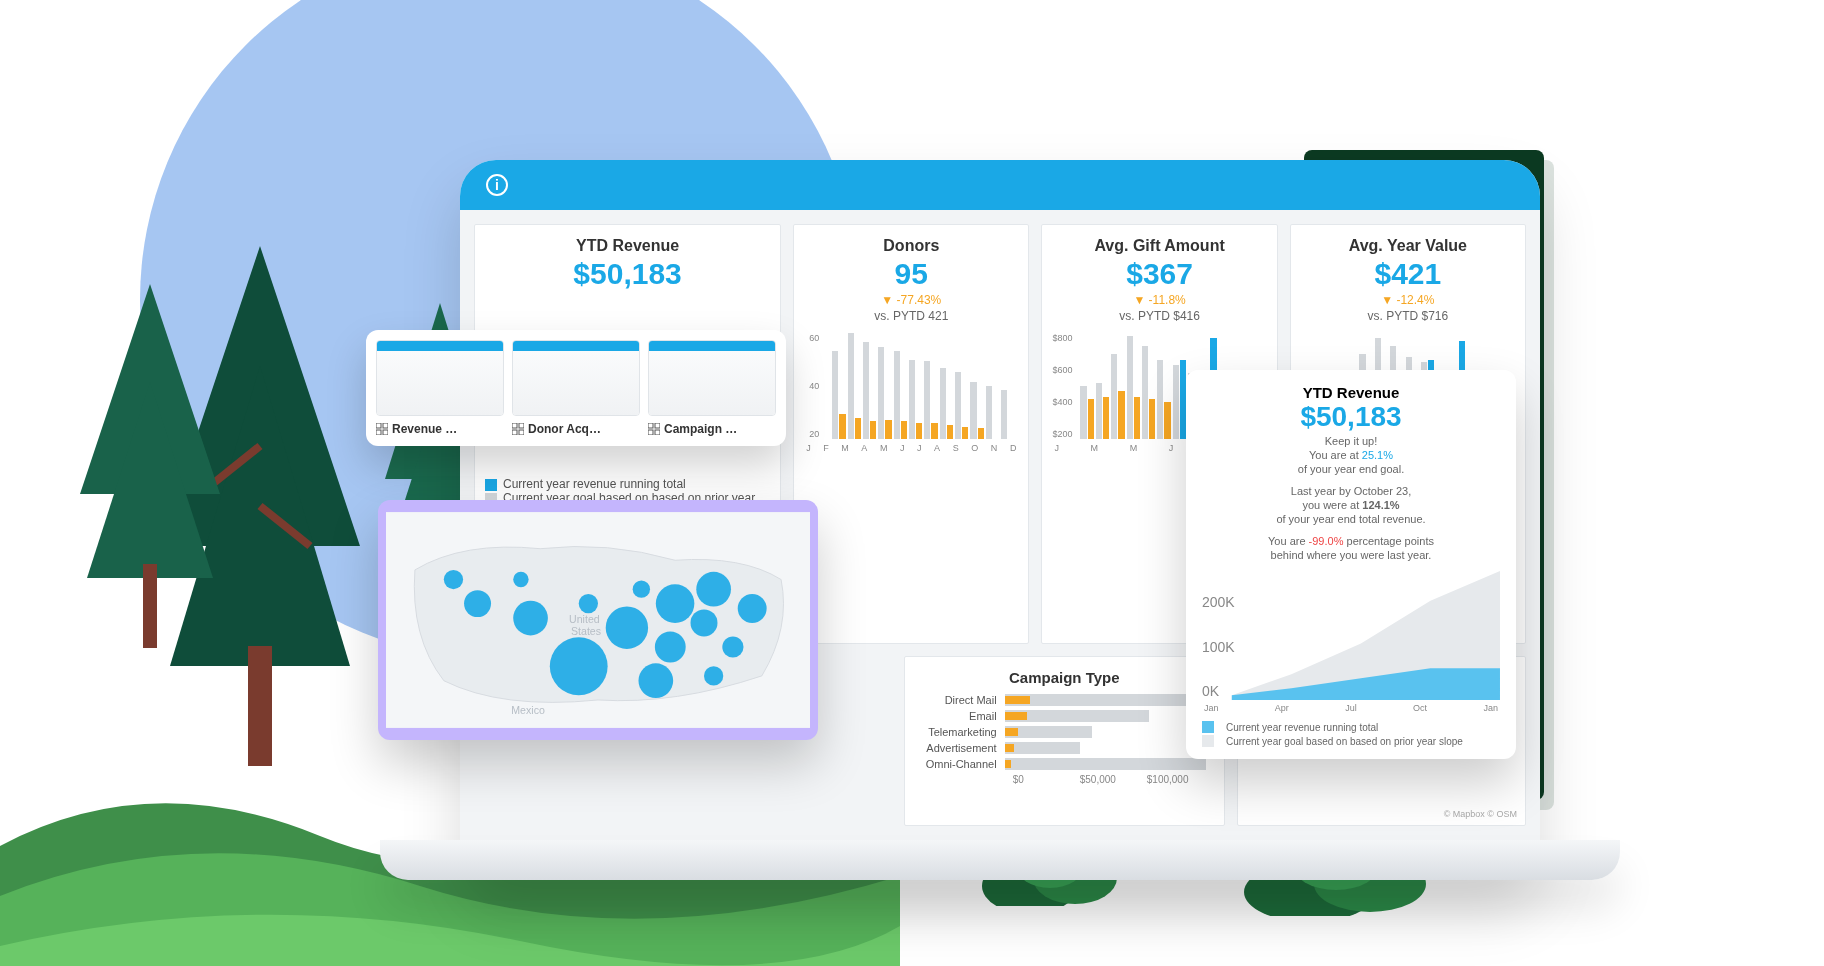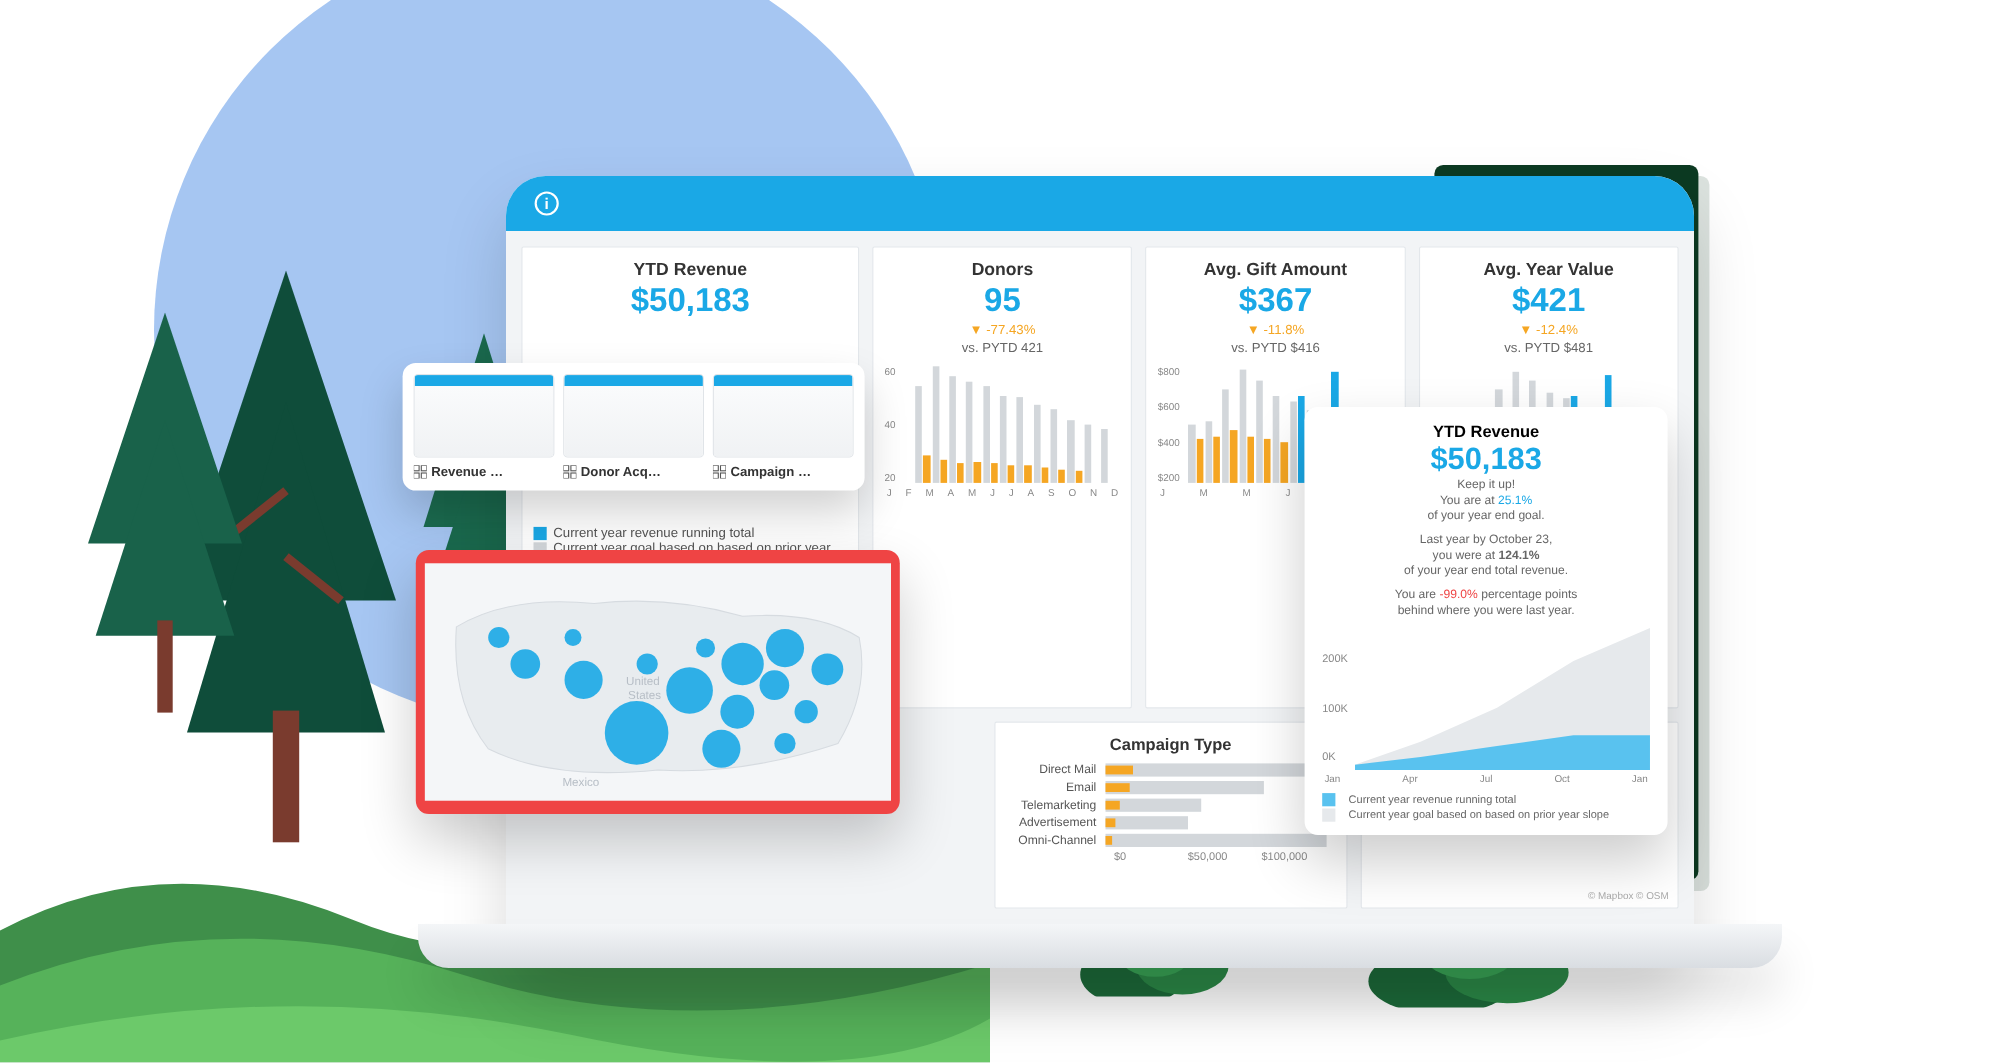--- a/index.html
+++ b/index.html
@@ -23,21 +23,21 @@
 
   .dash { padding: 14px; background: #f2f4f6; height: calc(100% - 54px); }
   .kpi-row { display: grid; grid-template-columns: 1.3fr 1fr 1fr 1fr; gap: 12px; }
   .card { background: #fff; border: 1px solid #e3e7eb; border-radius: 2px; padding: 12px 10px 8px; }
   .kpi-title { text-align: center; font-size: 16px; font-weight: 600; color: #333; }
   .kpi-value { text-align: center; color: #1aa8e6; font-size: 30px; font-weight: 600; margin-top: 2px; }
   .kpi-delta { text-align: center; font-size: 12px; color: #666; margin-top: 2px; }
   .kpi-delta .down { color: #f5a623; }
   .mini-chart { margin-top: 10px; height: 120px; position: relative; }
   .axis-lbl { position:absolute; bottom:0; left:0; right:0; display:flex; justify-content:space-between; font-size:9px; color:#888; padding:0 2px; }
-  .y-ticks { position:absolute; left:0; top:0; bottom:14px; width:24px; display:flex; flex-direction:column; justify-content:space-between; font-size:9px; color:#888; text-align:left; padding-right:4px; }
+  .y-ticks { position:absolute; left:0; top:0; bottom:14px; width:24px; display:flex; flex-direction:column; justify-content:space-between; font-size:9px; color:#888; text-align:center; padding-right:4px; }
   .bars-area { position:absolute; left:28px; right:4px; top:0; bottom:14px; display:flex; align-items:flex-end; gap:2px; }
   .bar-group { flex:1; display:flex; align-items:flex-end; gap:1px; height:100%; }
   .bar { width:100%; }
   .bar.prev { background:#d3d7db; }
   .bar.less { background:#f5a623; }
   .bar.more { background:#1aa8e6; }
 
   .mid-row { display:grid; grid-template-columns: 1.3fr 1fr 0.9fr; gap:12px; margin-top:12px; }
   .campaign-title { text-align:center; font-weight:600; font-size:15px; color:#333; margin-bottom:8px; }
   .hbar-row { display:flex; align-items:center; font-size:11px; color:#555; margin:4px 0; }
@@ -68,32 +68,32 @@
   .nav-thumbs { display:flex; gap:8px; }
   .nav-thumb { flex:1; border:1px solid #e0e4e8; border-radius:4px; overflow:hidden; }
   .nav-thumb .th-bar { background:#1aa8e6; height:10px; }
   .nav-thumb .th-body { height:64px; background:linear-gradient(#fafbfc,#f0f2f4); position:relative; }
   .nav-labels { display:flex; gap:8px; margin-top:6px; font-size:12px; color:#333; font-weight:600; }
   .nav-labels div { flex:1; display:flex; align-items:center; gap:4px; overflow:hidden; white-space:nowrap; text-overflow:ellipsis;}
   .grid-ico { width:12px; height:12px; display:inline-block; }
   .grid-ico svg { display:block; }
 
   
-  .map-card { position:absolute; left:378px; top:500px; width:440px; height:240px; background:#ef4444; border-radius:12px; box-shadow:0 24px 50px rgba(0,0,0,.2); z-index:6; padding:8px; }
+  .map-card { position:absolute; left:378px; top:500px; width:440px; height:240px; background:#c4b5fd; border-radius:12px; box-shadow:0 24px 50px rgba(0,0,0,.2); z-index:6; padding:8px; }
   .map-card svg { width:100%; height:100%; }
 
   
   .ytd-card { position:absolute; right:308px; top:370px; width:330px; background:#fff; border-radius:12px; box-shadow:0 24px 50px rgba(0,0,0,.2); z-index:6; padding:14px 16px 10px; }
   .ytd-card .t { text-align:center; font-weight:600; font-size:15px; }
   .ytd-card .v { text-align:center; color:#1aa8e6; font-size:28px; font-weight:600; }
   .ytd-card .sub { text-align:center; font-size:11px; color:#666; margin:2px 0; }
   .ytd-card .accent { color:#1aa8e6; }
   .ytd-card .neg { color:#e44; }
   .area-chart { height:130px; margin-top:10px; position:relative; }
-  .area-chart .yt { position:absolute; left:0; font-size:10px; color:#888; }
+  .area-chart .yt { position:absolute; left:0; font-size:14px; color:#888; }
   .area-chart svg { position:absolute; inset:0; }
   .area-xaxis { display:flex; justify-content:space-between; font-size:9px; color:#888; margin-top:2px; padding:0 2px; }
   .ytd-legend { font-size:10px; color:#666; margin-top:8px; }
   .ytd-legend div { display:flex; align-items:center; gap:6px; margin:2px 0; }
 
   .behind-txt { font-size:11px; color:#666; text-align:center; line-height:1.4; }
 </style>
 </head>
 <body>
 
@@ -328,21 +328,21 @@
               <span>N</span>
               <span></span>
             </div>
         </div>
       </div>
 
       <div class="card">
         <div class="kpi-title">Avg. Year Value</div>
         <div class="kpi-value">$421</div>
         <div class="kpi-delta"><span class="down">▼ </span><span class="down">-12.4%</span></div>
-        <div class="kpi-delta">vs. PYTD $481</div>
+        <div class="kpi-delta">vs. PYTD $716</div>
         <div class="mini-chart">
           <div class="bars-area" id="donorv-bars">
               <div class="bar-group">
                 <div class="bar prev" style="height: 53.75%;"></div>
                 <div class="bar less" style="height: 40%;"></div>
               </div>
               <div class="bar-group">
                 <div class="bar prev" style="height: 56.25%;"></div>
                 <div class="bar less" style="height: 42.5%;"></div>
               </div>

